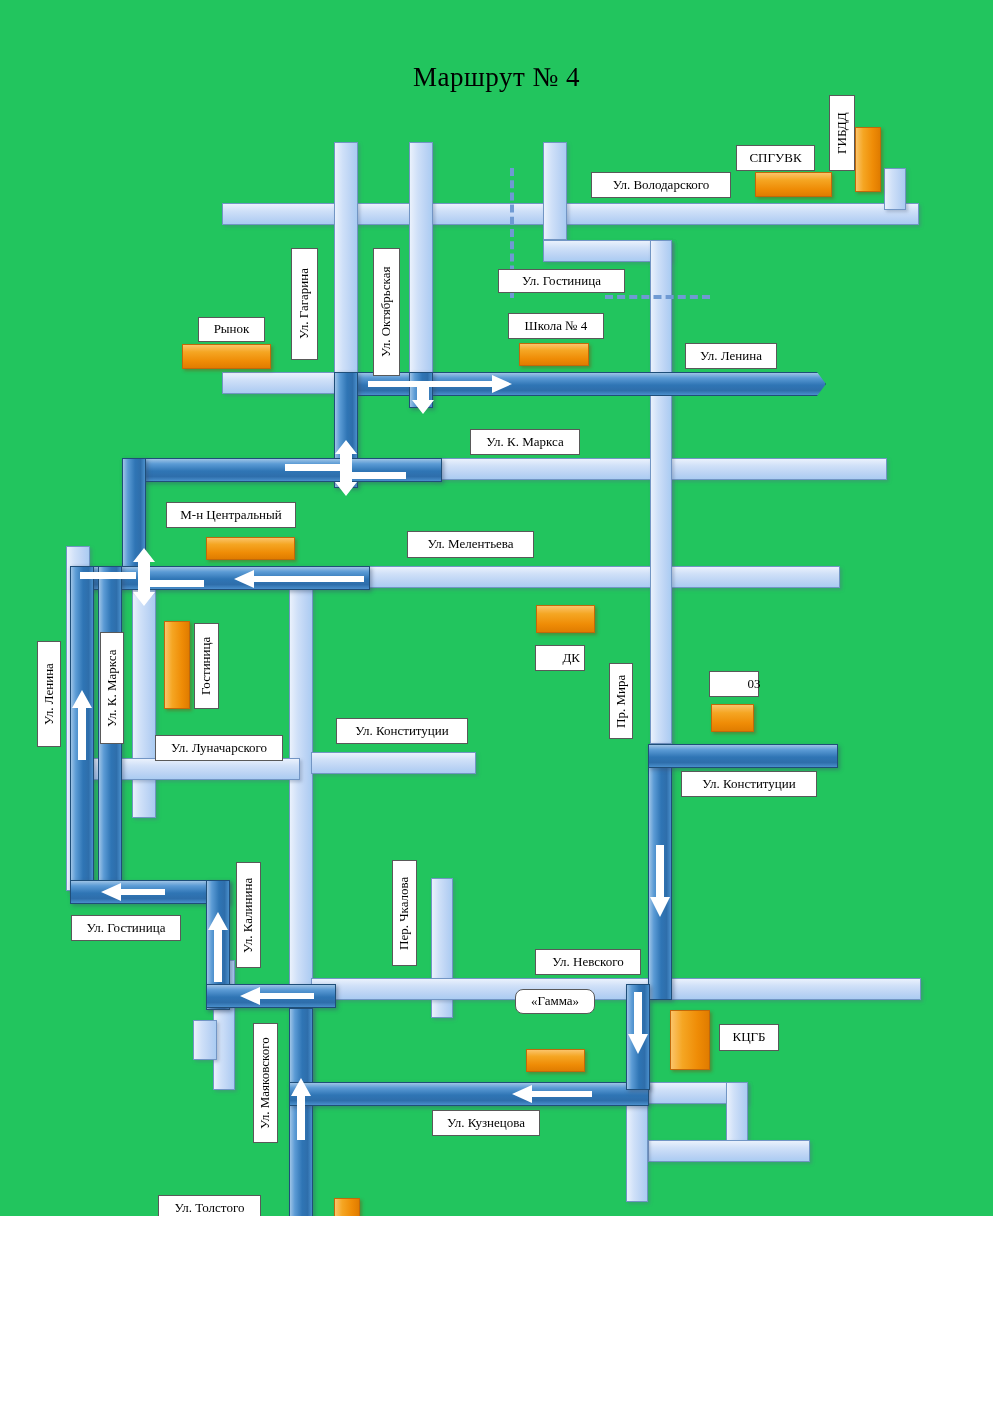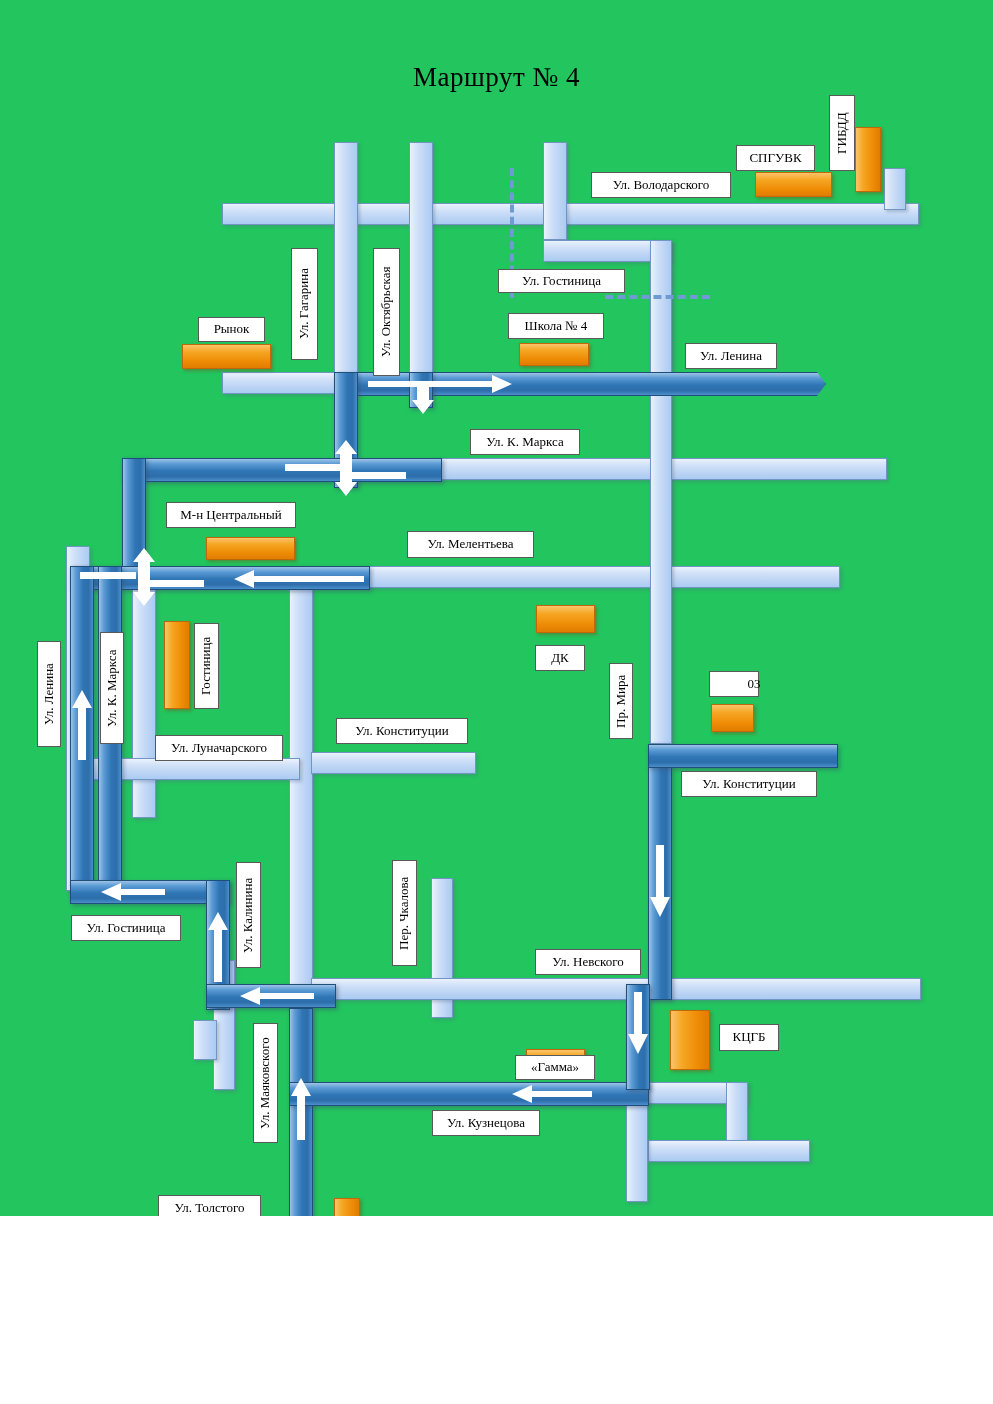--- a/index.html
+++ b/index.html
@@ -360,21 +360,21 @@
   </div>
 
   <div class="lbl" style="left:166px;top:502px;width:130px;height:26px;">
     <span>М-н Центральный</span>
   </div>
 
   <div class="lbl" style="left:407px;top:531px;width:127px;height:27px;">
     <span>Ул. Мелентьева</span>
   </div>
 
-  <div class="lbl" style="left:535px;top:645px;width:50px;height:26px;">
+  <div class="lbl" style="left:535px;top:645px;width:50px;height:26px;justify-content:flex-end;">
     <span>ДК</span>
   </div>
 
   <div class="lbl vert" style="left:37px;top:641px;width:24px;height:106px;">
     <span>Ул. Ленина</span>
   </div>
 
   <div class="lbl vert" style="left:100px;top:632px;width:24px;height:112px;">
     <span>Ул. К. Маркса</span>
   </div>
@@ -412,21 +412,21 @@
   </div>
 
   <div class="lbl vert" style="left:392px;top:860px;width:25px;height:106px;">
     <span>Пер. Чкалова</span>
   </div>
 
   <div class="lbl" style="left:535px;top:949px;width:106px;height:26px;">
     <span>Ул. Невского</span>
   </div>
 
-  <div class="lbl" style="left:515px;top:1055px;width:80px;height:25px;">
+  <div class="lbl" style="left:515px;top:989px;width:80px;height:25px;border-radius:8px;">
     <span>«Гамма»</span>
   </div>
 
   <div class="lbl" style="left:719px;top:1024px;width:60px;height:27px;">
     <span>КЦГБ</span>
   </div>
 
   <div class="lbl vert" style="left:253px;top:1023px;width:25px;height:120px;">
     <span>Ул. Маяковского</span>
   </div>

